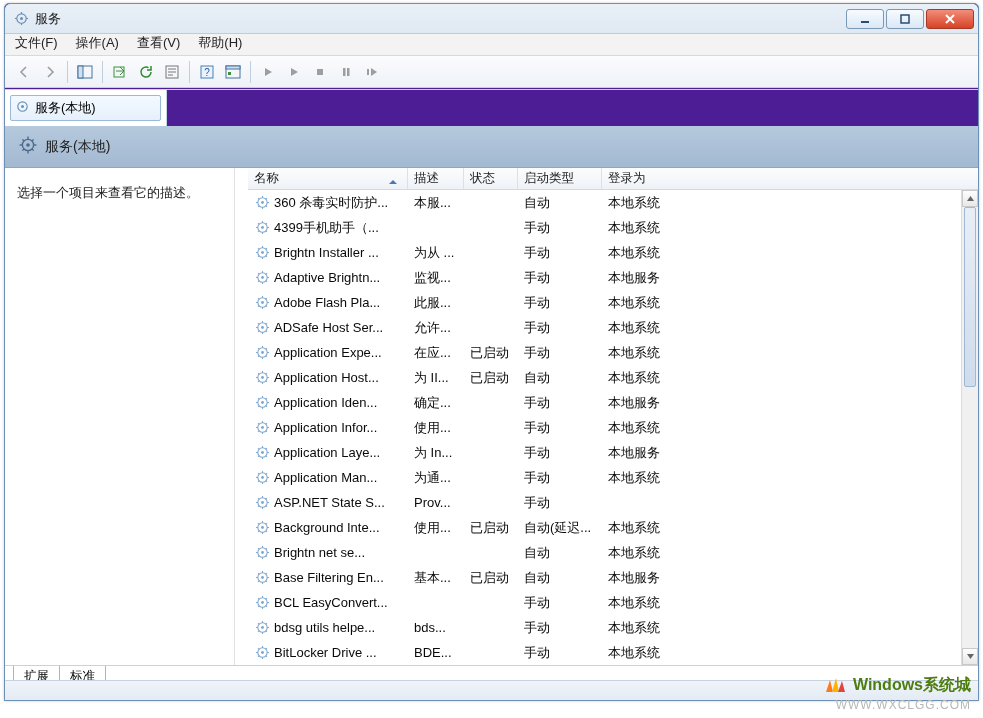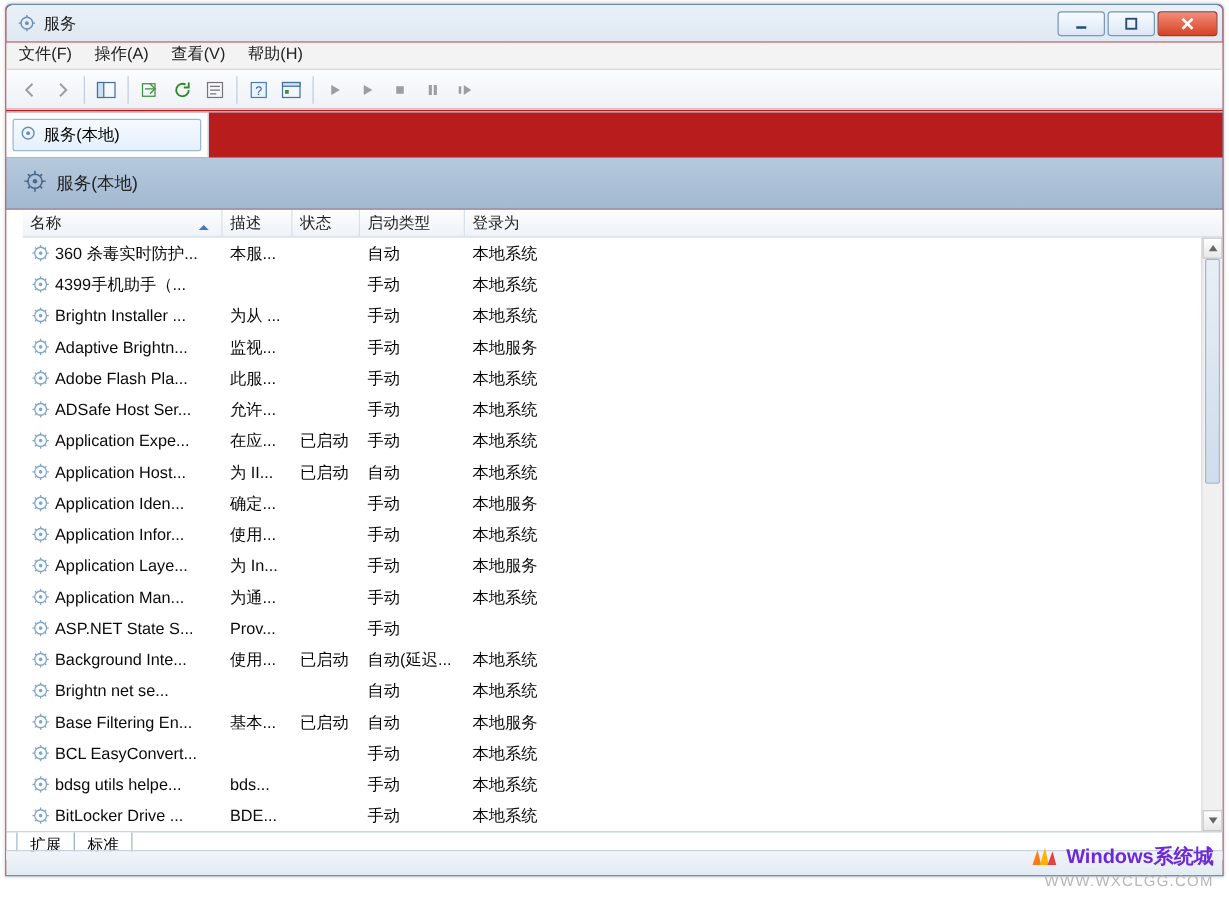--- a/index.html
+++ b/index.html
@@ -1,18 +1,18 @@
 <!DOCTYPE html>
 <html><head>
 <meta charset="utf-8">
 <style>
 * { box-sizing: border-box; margin: 0; padding: 0; font-family: "Microsoft YaHei", "Segoe UI", Tahoma, sans-serif; }
 body { background: #fff; width: 983px; height: 718px; position: relative; overflow: hidden; }
 
-.window { position: absolute; left: 4px; top: 3px; width: 975px; height: 698px; border: 1px solid #6b8fb5; border-radius: 5px 5px 0 0; background: #b91c1c; box-shadow: 0 0 3px rgba(0,0,0,.2); }
+.window { position: absolute; left: 4px; top: 3px; width: 975px; height: 698px; border: 1px solid #6b8fb5; border-radius: 5px 5px 0 0; background: #4c1d95; box-shadow: 0 0 3px rgba(0,0,0,.2); }
 
 .titlebar { height: 30px; background: linear-gradient(#e9f0f7,#dfe9f3); display:flex; align-items:center; padding:0 4px 0 8px; border-bottom:1px solid #b9cde2; border-radius:5px 5px 0 0;}
 .titlebar .tb-icon{width:16px;height:16px;margin-right:6px;display:inline-flex;align-items:center;justify-content:center;}
 .titlebar .title{font-size:13px;color:#1a1a1a;}
 .win-controls{margin-left:auto;display:flex;gap:2px;}
 .win-btn{width:38px;height:20px;border:1px solid #7a99b9;border-radius:3px;display:flex;align-items:center;justify-content:center;background:linear-gradient(#f7fbff,#dbe8f5);cursor:pointer;}
 .win-btn.close{background:linear-gradient(#f28d7a,#d64326);border-color:#a63824;width:48px;}
 .win-btn svg{display:block;}
 
 .menubar{height:22px;background:#f3f3f3;display:flex;padding:0 10px;gap:18px;border-bottom:1px solid #d9d9d9;font-size:13px;color:#222;}
@@ -52,21 +52,21 @@
 .vscroll .thumb{position:absolute;top:17px;left:2px;right:2px;height:180px;background:linear-gradient(#e8eef6,#cedcec);border:1px solid #9fb8d4;border-radius:2px;}
 
 .tabs-bar{height:23px;background:#fff;border-top:1px solid #c5d2e1;display:flex;align-items:flex-end;padding-left:8px;font-size:12.5px;}
 .tab{padding:2px 10px 3px;border:1px solid #9fb8d4;border-top:none;background:#fff;margin-right:-1px;cursor:pointer;position:relative;bottom:-1px;}
 .tab.active{background:#fff;border-bottom:1px solid #fff;}
 
 .statusbar{position:absolute;left:0;right:0;bottom:0;height:20px;background:linear-gradient(#f0f4f9,#e3ebf3);border-top:1px solid #c5d3e2;}
 
 .gear-svg{width:15px;height:15px;}
 .watermark{position:absolute;right:12px;bottom:6px;font-size:12px;color:#555;text-align:right;line-height:1.2;}
-.watermark .brand{font-size:16px;font-weight:bold;color:#6d28d9;}
+.watermark .brand{font-size:16px;font-weight:bold;color:#4d7c0f;}
 .watermark .url{font-size:12px;letter-spacing:1px;color:#b8b8b8;margin-left:24px;}
 .wm-logo{display:inline-block;vertical-align:middle;margin-right:4px;}
 </style>
 </head>
 <body>
 
 <div class="window">
 
   <div class="titlebar">
     <span class="tb-icon">
@@ -216,20 +216,23 @@
                 <line x1="3" y1="3" x2="4.5" y2="4.5"></line>
                 <line x1="11.5" y1="11.5" x2="13" y2="13"></line>
                 <line x1="13" y1="3" x2="11.5" y2="4.5"></line>
                 <line x1="4.5" y1="11.5" x2="3" y2="13"></line>
               </g>
             </svg></span>
         <span>服务(本地)</span>
       </div>
 
       <div class="content-body">
+        <div class="detail-pane">
+          <div>选择一个项目来查看它的描述。</div>
+        </div>
 
         <div class="list-pane">
           <div class="columns">
             <div class="col c-name sorted">名称</div>
             <div class="col c-desc">描述</div>
             <div class="col c-status">状态</div>
             <div class="col c-start">启动类型</div>
             <div class="col c-logon">登录为</div>
           </div>
           <div class="rows" id="rows">

